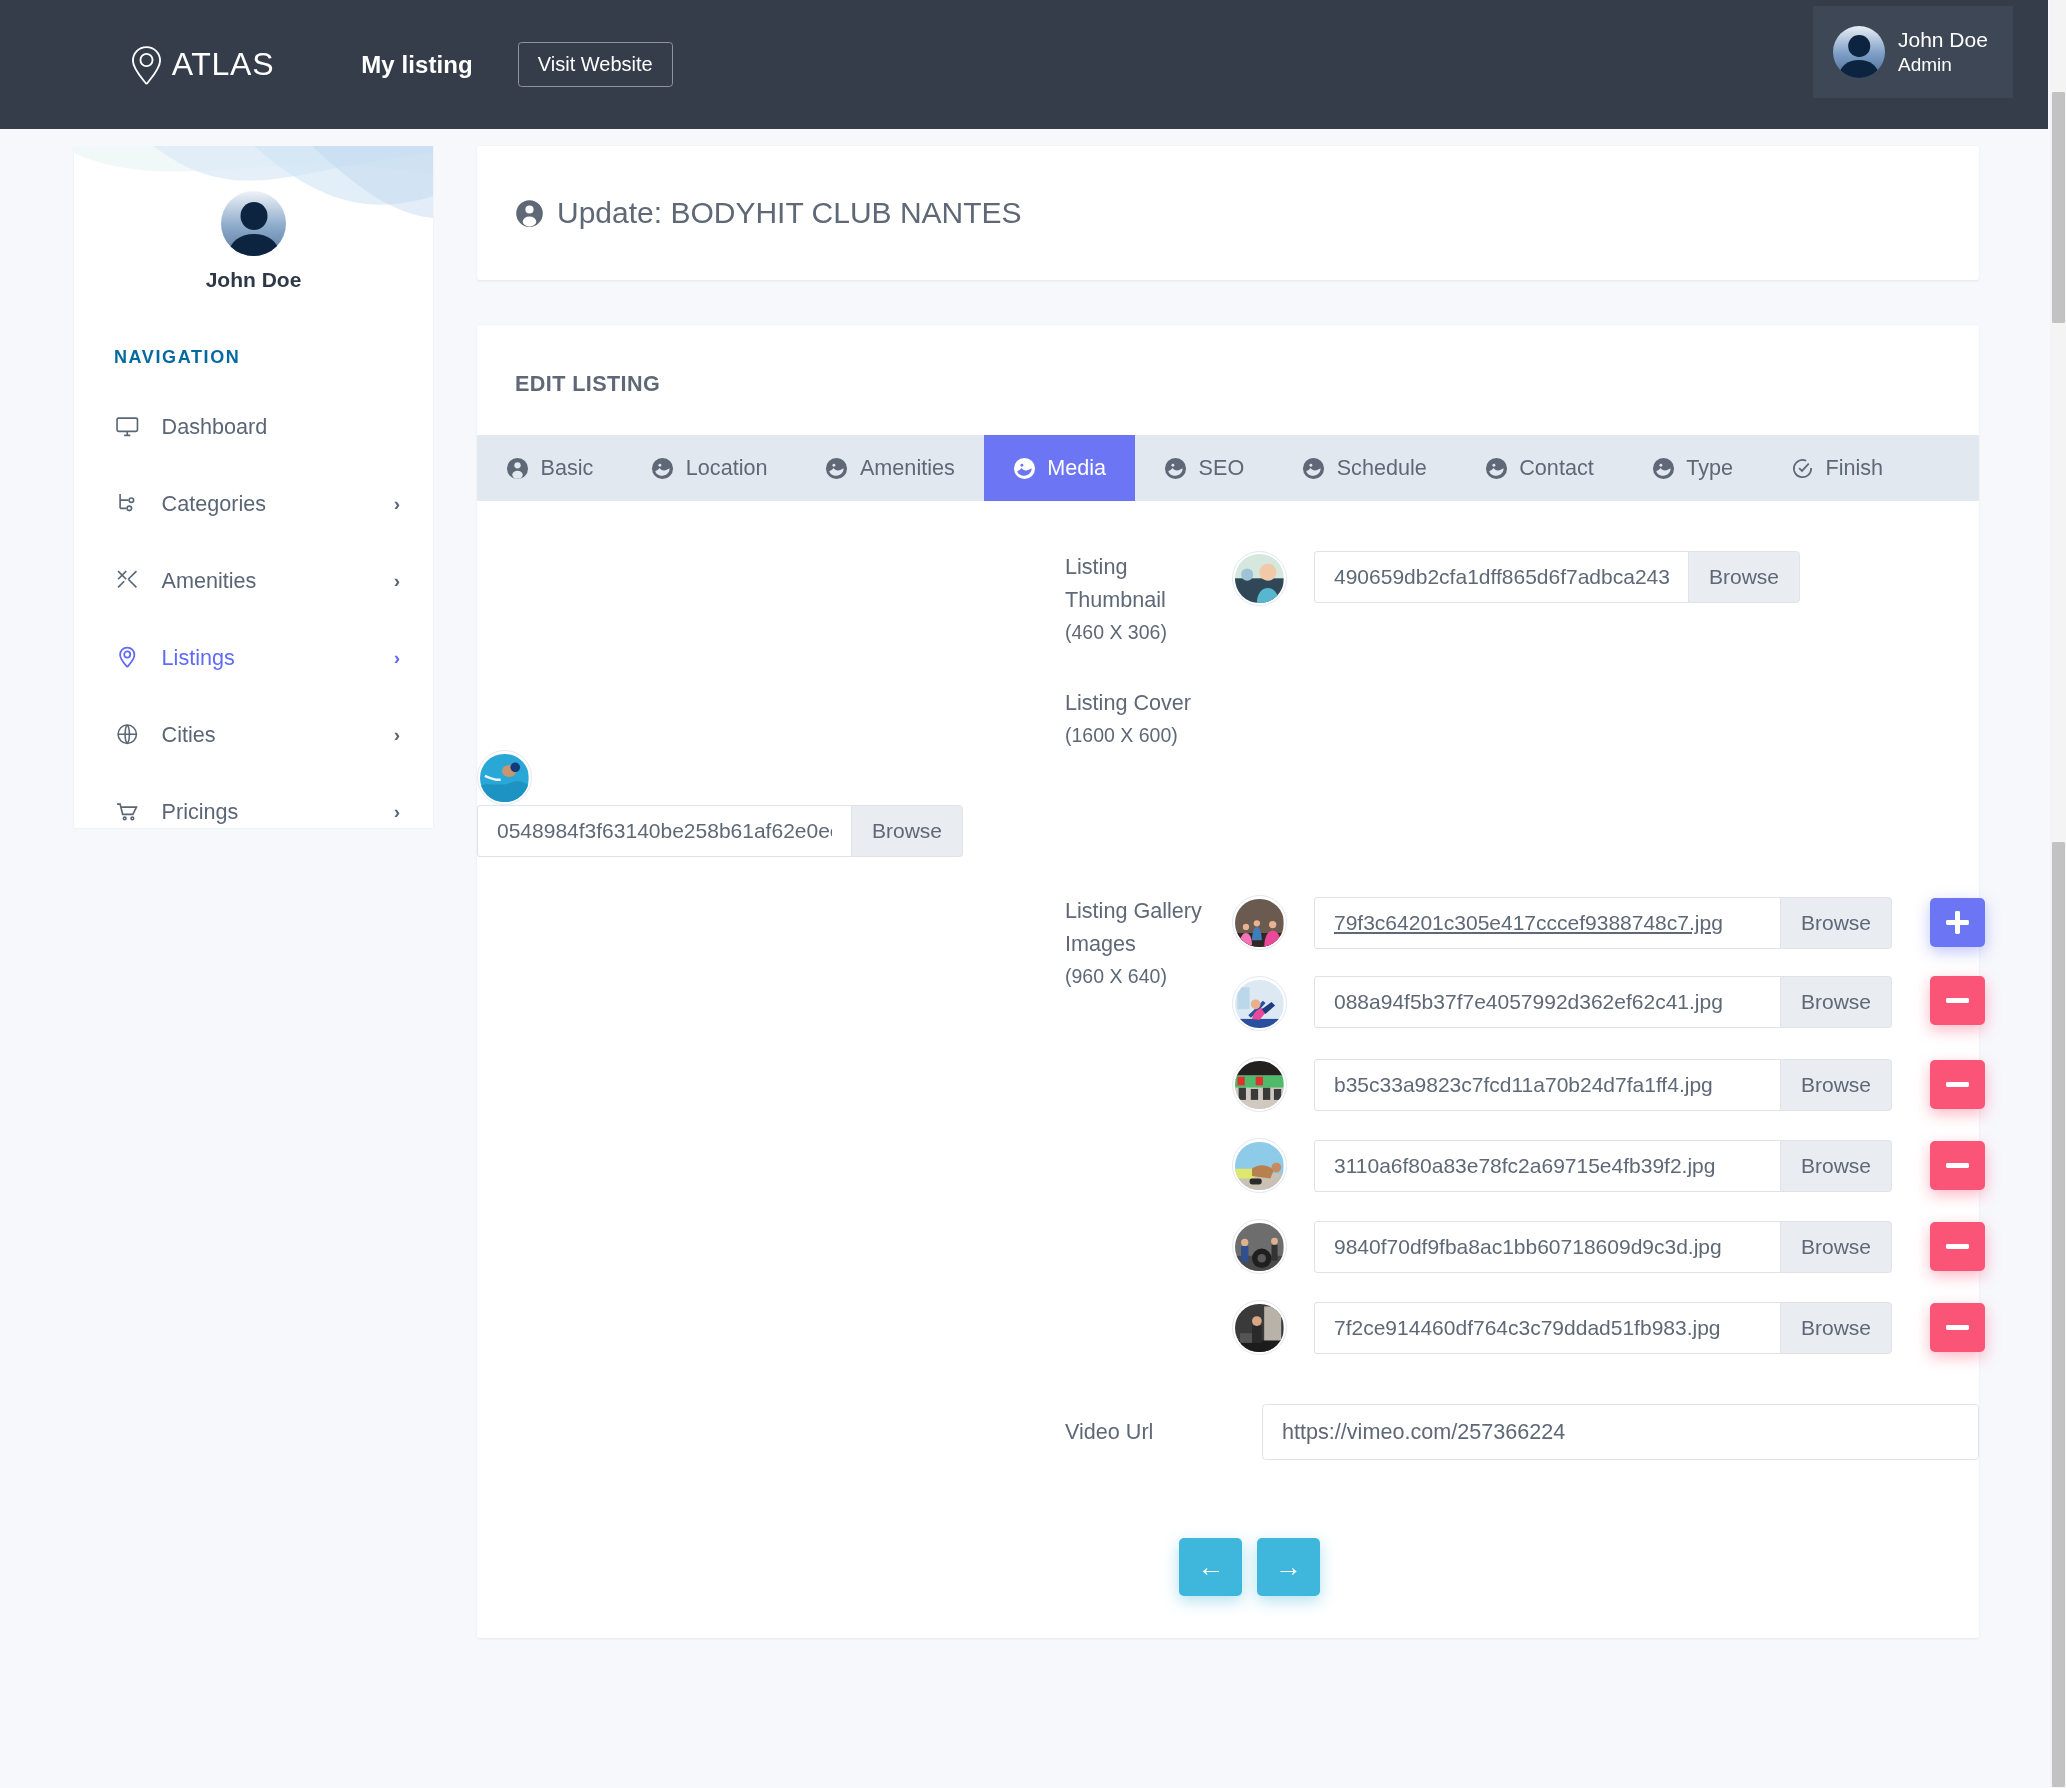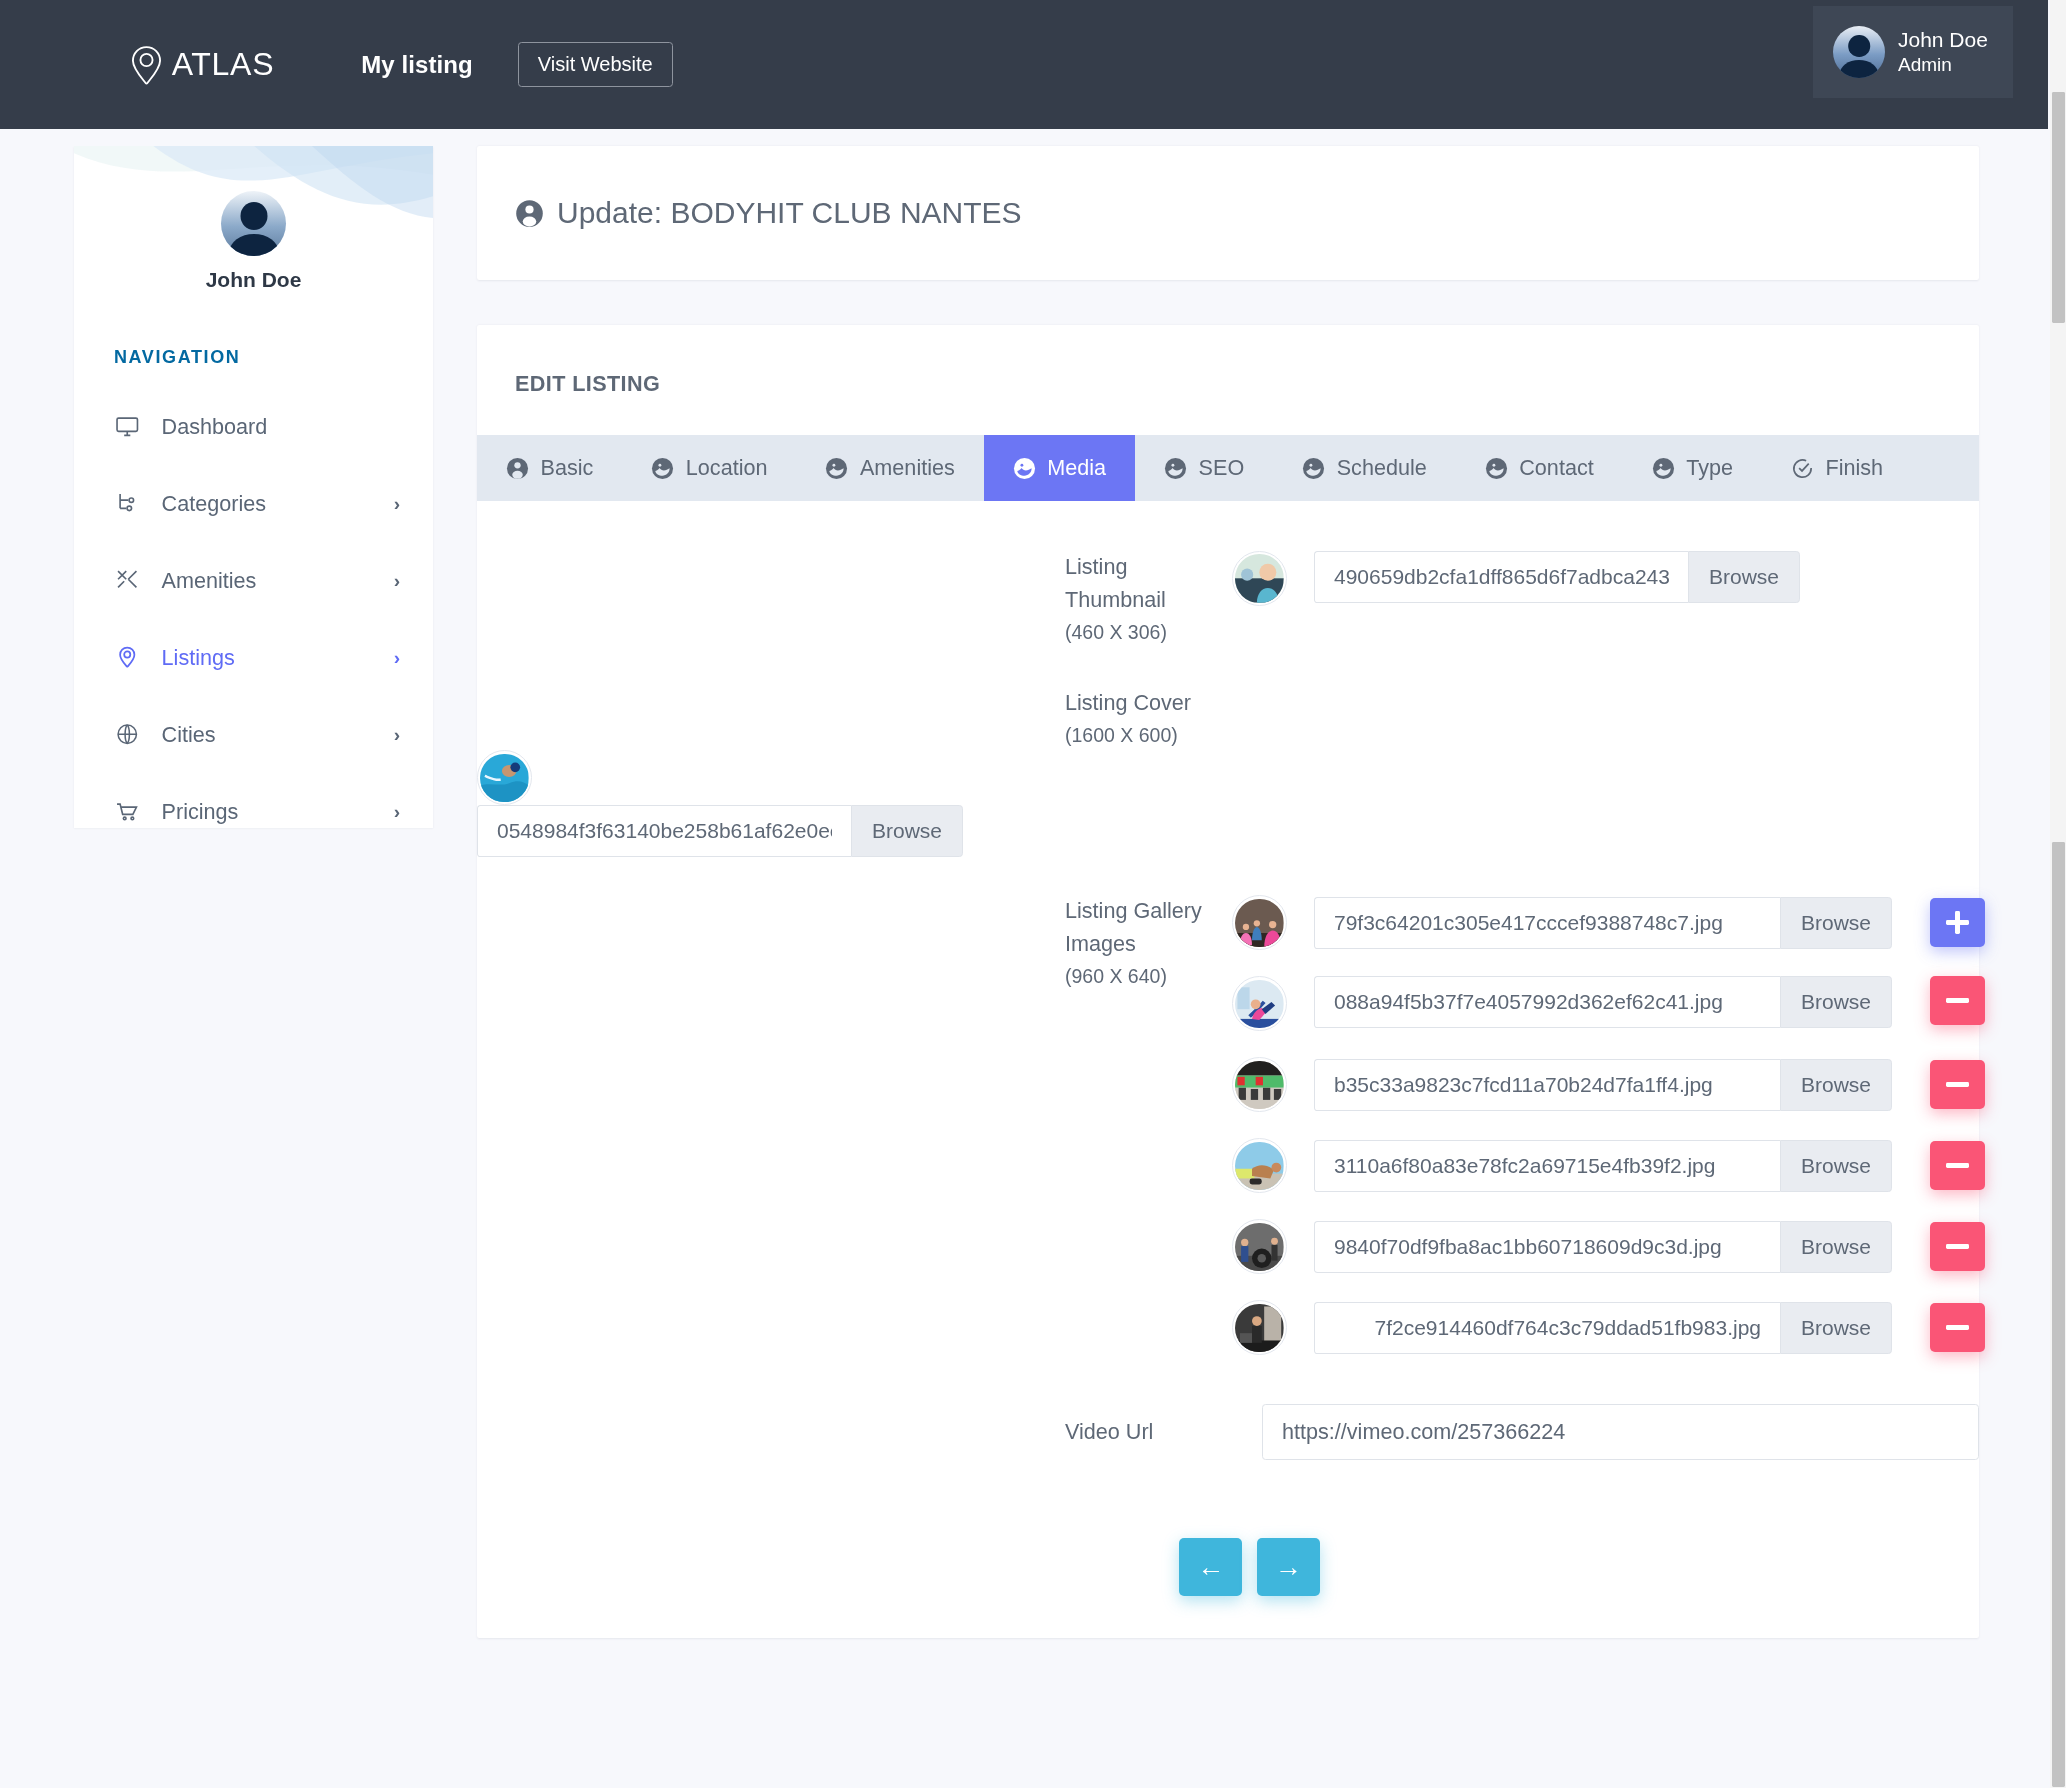--- a/index.html
+++ b/index.html
@@ -499,21 +499,21 @@
                     <path d="M24 40c0-9 3-14 7-14s7 5 7 14z" fill="#ec4899"></path>
                     <path d="M4 38c0-6 2-10 5-10s5 4 5 10z" fill="#f472b6"></path>
                     <path d="M14 34c0-7 2-11 4-11s4 4 4 11z" fill="#3f7ebd"></path>
                     <circle cx="31" cy="21" r="3" fill="#e8b392"></circle>
                     <circle cx="9" cy="23" r="2.6" fill="#e8b392"></circle>
                     <circle cx="18" cy="20" r="2.6" fill="#e8b392"></circle>
                   </svg>
                 </div>
               </div>
               <div class="input-group">
-                <input class="finput" style="width: 466px;" value="79f3c64201c305e417cccef9388748c7.jpg">
+                <input class="finput" style="width: 466px; text-decoration: underline;" value="79f3c64201c305e417cccef9388748c7.jpg">
                 <button class="browse">Browse</button>
               </div>
               <button class="act-plus act-btn">
                 <span style="position:relative;display:block;width:23px;height:23px;">
                   <span style="position:absolute;top:9px;left:0;width:23px;height:5px;background:#fff;border-radius:1.4px;"></span>
                   <span style="position:absolute;left:9px;top:0;width:5px;height:23px;background:#fff;border-radius:1.4px;"></span>
                 </span>
               </button>
             </div>
 
@@ -621,21 +621,21 @@
                     <rect width="40" height="40" fill="#3a3a3a"></rect>
                     <rect x="24" y="2" width="14" height="30" fill="#b9b2a8"></rect>
                     <rect y="30" width="40" height="10" fill="#1c1c1c"></rect>
                     <rect x="14" y="18" width="8" height="14" fill="#2a2a2a"></rect>
                     <circle cx="18" cy="14" r="4" fill="#d9a882"></circle>
                     <rect x="4" y="24" width="10" height="8" fill="#545454"></rect>
                   </svg>
                 </div>
               </div>
               <div class="input-group">
-                <input class="finput" style="width: 466px; text-align: right;" value="7f2ce914460df764c3c79ddad51fb983.jpg">
+                <input class="finput" style="width: 466px;" value="7f2ce914460df764c3c79ddad51fb983.jpg">
                 <button class="browse">Browse</button>
               </div>
               <button class="act-minus act-btn">
                 <span class="act-bar-h"></span>
               </button>
             </div>
 
           </div>
         </div>
 

